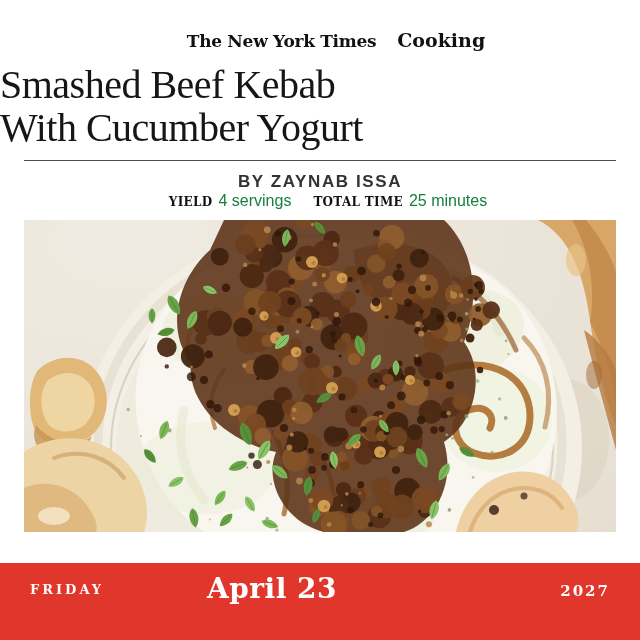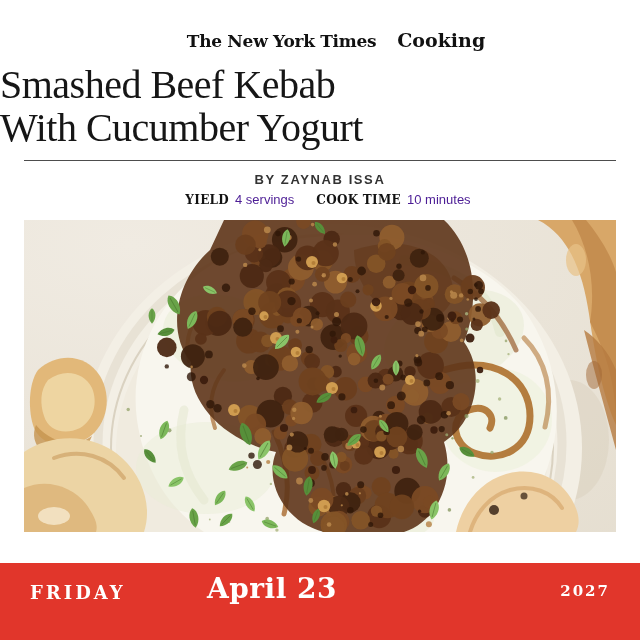--- a/index.html
+++ b/index.html
@@ -7,31 +7,31 @@
        font-family:"Liberation Sans",sans-serif;}
   .masthead{position:absolute;top:29px;left:0;width:640px;text-align:center;
             color:#111;white-space:nowrap;}
   .masthead .brand{font-family:"DejaVu Serif",serif;font-weight:700;font-size:17px;letter-spacing:-0.3px;margin-left:32px;}
   .masthead .section{font-family:"DejaVu Serif",serif;font-weight:700;font-size:19px;letter-spacing:0px;margin-left:21px;}
   .title{position:absolute;top:63px;left:0;width:640px;text-align:left;
          font-family:"Liberation Serif",serif;font-weight:400;color:#161616;
          font-size:40px;line-height:43px;letter-spacing:-0.5px;}
   .rule{position:absolute;top:160px;left:24px;width:592px;height:1px;background:#4d4d4d;}
   .byline{position:absolute;top:172px;left:0;width:640px;text-align:center;
-          font-size:13px;font-weight:700;letter-spacing:1.6px;color:#333;}
+          font-size:17px;font-weight:700;letter-spacing:1.6px;color:#333;}
   .meta-row{position:absolute;top:192px;left:0;width:640px;display:flex;
             justify-content:center;align-items:baseline;gap:22px;white-space:nowrap;margin-left:8px;}
   .meta-item{display:flex;align-items:baseline;gap:6px;}
   .meta-label{font-family:"DejaVu Serif",serif;font-weight:700;font-size:12px;
               letter-spacing:0.3px;color:#121212;}
-  .meta-value{font-size:13px;color:#4c1d95;}
+  .meta-value{font-size:16px;color:#15803d;}
   .photo-wrap{position:absolute;top:220px;left:24px;width:592px;height:312px;}
   .banner{position:absolute;top:563px;left:0;width:640px;height:77px;background:#e1362b;}
   .banner .weekday{position:absolute;left:30px;top:19px;color:#fff;
-                   font-family:"DejaVu Serif",serif;font-weight:700;font-size:18px;letter-spacing:3px;}
+                   font-family:"DejaVu Serif",serif;font-weight:700;font-size:13px;letter-spacing:3px;}
   .banner .date{position:absolute;left:0;top:9px;width:544px;text-align:center;color:#fff;
                 font-family:"DejaVu Serif",serif;font-weight:700;font-size:28px;letter-spacing:0.5px;}
   .banner .year{position:absolute;right:30px;top:19px;color:#fff;
                 font-family:"DejaVu Serif",serif;font-weight:700;font-size:15px;letter-spacing:2px;}
 </style>
 </head>
 <body>
 
 <div class="masthead">
   <span class="brand">The New York Times</span><span class="section">Cooking</span>
@@ -45,22 +45,22 @@
 <div class="rule"></div>
 
 <div class="byline">BY ZAYNAB ISSA</div>
 
 <div class="meta-row">
   <div class="meta-item">
     <span class="meta-label">YIELD</span>
     <span class="meta-value">4 servings</span>
   </div>
   <div class="meta-item">
-    <span class="meta-label">COOK TIME</span>
-    <span class="meta-value">10 minutes</span>
+    <span class="meta-label">TOTAL TIME</span>
+    <span class="meta-value">25 minutes</span>
   </div>
 </div>
 
 <div class="photo-wrap">
 <svg id="food-svg" width="592" height="312" viewBox="0 0 592 312" xmlns="http://www.w3.org/2000/svg">
   <defs>
     <radialGradient id="bgg" cx="18%" cy="8%" r="130%">
       <stop offset="0" stop-color="#f0ebe2"></stop>
       <stop offset="1" stop-color="#e5ded0"></stop>
     </radialGradient>

